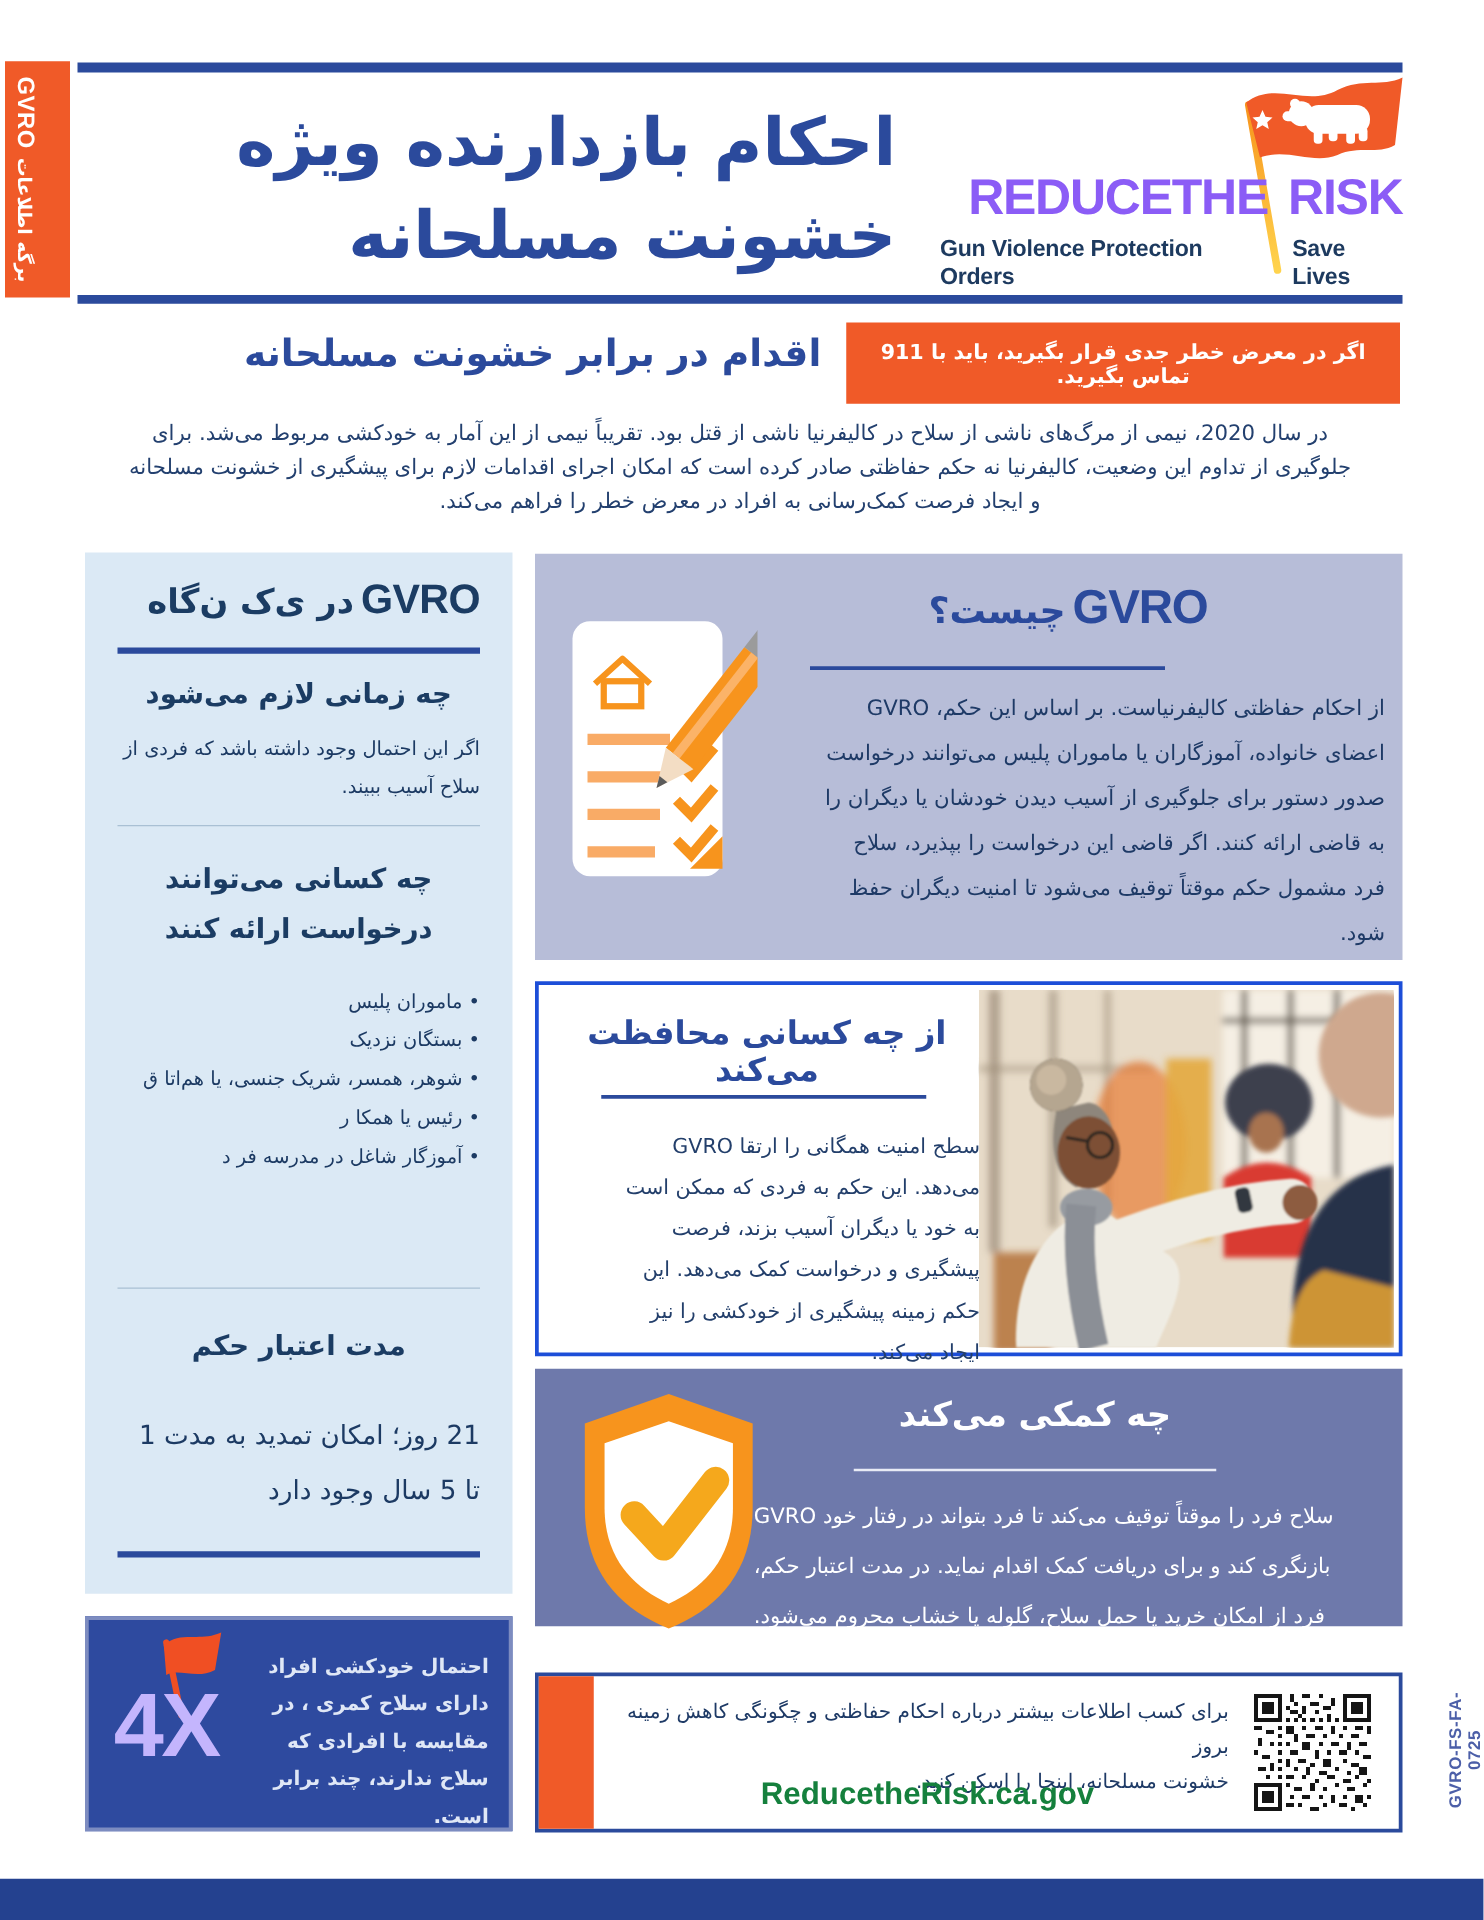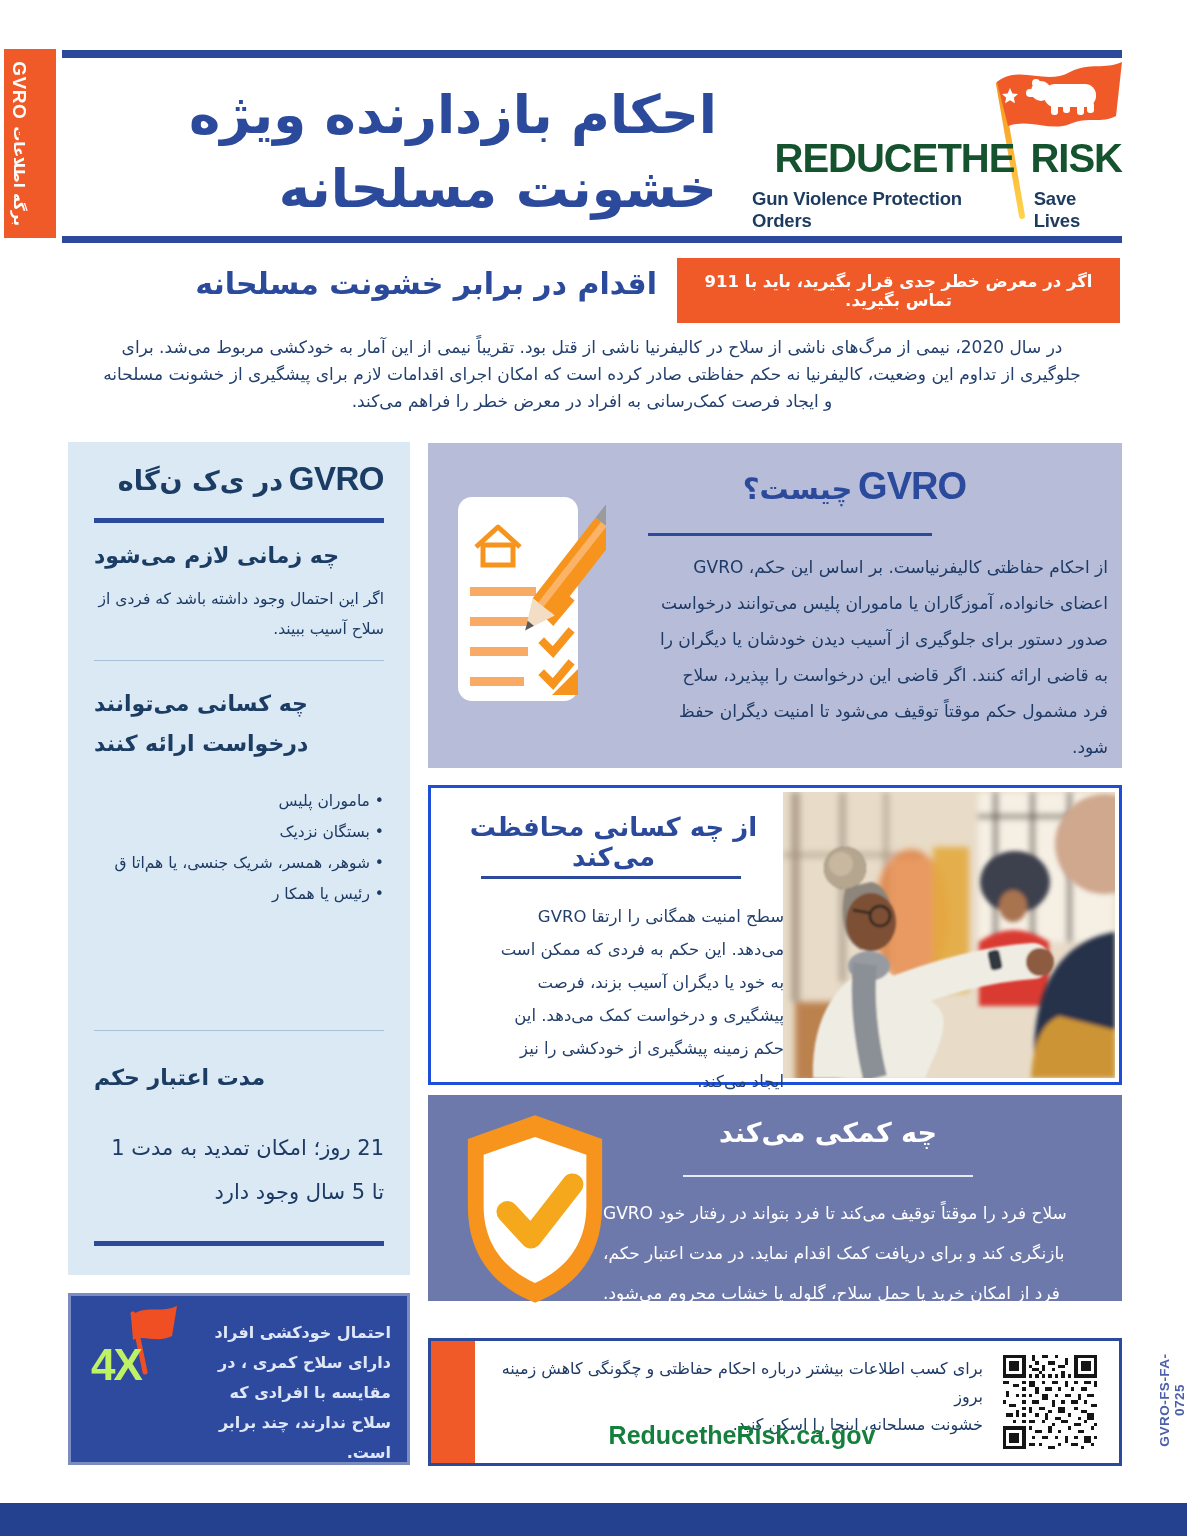--- a/index.html
+++ b/index.html
@@ -14,53 +14,53 @@
     display:flex;align-items:center;justify-content:center;gap:7px;}
   .side-tab-fa{font-size:15px;font-weight:bold;}
   .side-tab-latin{font-size:19px;font-weight:bold;font-family:"Liberation Sans",sans-serif;letter-spacing:.5px;}
   .rule{background:#2b4a9c;}
   .rule-top{left:62px;top:50px;width:1060px;height:8px;}
   .rule-mid{left:62px;top:236px;width:1060px;height:7px;}
   .main-title{right:470px;top:78px;text-align:right;color:#2b4a9c;font-weight:bold;
     font-size:53px;line-height:74px;direction:rtl;}
   .logo{left:752px;top:72px;width:372px;height:150px;}
   .logo-main{position:absolute;top:64px;right:2px;display:flex;align-items:flex-end;
-    font-family:"Liberation Sans",sans-serif;font-weight:700;font-size:40px;color:#14532d;letter-spacing:-1px;}
+    font-family:"Liberation Sans",sans-serif;font-weight:700;font-size:40px;color:#8b5cf6;letter-spacing:-1px;}
   .logo-gap{width:16px;}
   .logo-tag{position:absolute;top:116px;right:0;display:flex;align-items:baseline;
     font-family:"Liberation Sans",sans-serif;font-weight:700;font-size:18.5px;color:#1d3a5f;letter-spacing:-.2px;}
   .logo-tag-gap{width:18px;}
   .logo-flag-svg{position:absolute;left:0;top:-14px;pointer-events:none;}
   .alert-banner{left:677px;top:258px;width:443px;height:65px;background:#f05a28;color:#fff;
     font-size:16.5px;font-weight:bold;display:flex;align-items:center;justify-content:center;
     text-align:center;direction:rtl;padding:0 10px;box-sizing:border-box;}
   .action-heading{right:530px;top:266px;color:#2b4a9c;font-weight:bold;font-size:30px;direction:rtl;}
   .intro{left:62px;top:334px;width:1060px;text-align:center;direction:rtl;
     color:#23406f;font-size:17px;line-height:27px;}
   
   .glance{left:68px;top:442px;width:342px;height:833px;background:#dbe9f5;}
   .glance-title{position:absolute;top:18px;right:26px;direction:rtl;color:#1b3c63;font-weight:bold;}
   .glance-title .lat{font-family:"Liberation Sans",sans-serif;font-size:33px;letter-spacing:-.5px;}
   .glance-title .fa{font-size:27px;}
   .glance-rule{position:absolute;left:26px;right:26px;height:5px;background:#2b4a9c;}
-  .g-h3{position:absolute;right:26px;left:26px;direction:rtl;text-align:left;
+  .g-h3{position:absolute;right:26px;left:26px;direction:rtl;text-align:center;
     color:#1b3c63;font-weight:bold;font-size:22px;line-height:40px;}
   .g-p{position:absolute;right:26px;left:26px;direction:rtl;
     color:#1c3a63;font-size:15.5px;line-height:30px;}
   .g-div{position:absolute;left:26px;right:26px;height:1px;background:#a9c0d4;}
   .g-ul{position:absolute;right:26px;left:20px;margin:0;padding:0;list-style:none;
     direction:rtl;color:#1c3a63;font-size:15.5px;line-height:31px;}
   .g-ul li::before{content:"• ";color:#1c3a63;}
   .g-dur{font-size:21px;line-height:44px;}
   
   .statbox{left:68px;top:1293px;width:342px;height:172px;background:#2e4a9f;
     border:3px solid #7d8cc0;box-sizing:border-box;}
   .stat-graphic{position:absolute;left:14px;top:6px;width:140px;height:160px;}
-  .stat-value{position:absolute;left:20px;top:44px;color:#bef264;font-weight:900;
-    font-size:44px;font-family:"Liberation Sans",sans-serif;letter-spacing:-2px;}
+  .stat-value{position:absolute;left:20px;top:44px;color:#c4b5fd;font-weight:900;
+    font-size:72px;font-family:"Liberation Sans",sans-serif;letter-spacing:-2px;}
   .stat-text{position:absolute;right:16px;top:22px;width:182px;direction:rtl;text-align:right;
     color:#dfe7f6;font-size:16px;font-weight:bold;line-height:30px;}
   
   .whatis{left:428px;top:443px;width:694px;height:325px;background:#b7bdd8;}
   .whatis-title{position:absolute;top:22px;right:156px;direction:rtl;color:#2b4a9c;font-weight:bold;}
   .whatis-title .lat{font-family:"Liberation Sans",sans-serif;font-size:38px;letter-spacing:-1px;}
   .whatis-title .fa{font-size:29px;}
   .whatis-rule{position:absolute;left:220px;top:90px;width:284px;height:3px;background:#2b4a9c;}
   .whatis-body{position:absolute;right:14px;top:106px;width:500px;direction:rtl;text-align:right;
     color:#1e3a66;font-size:17px;line-height:36px;}
@@ -166,20 +166,21 @@
     <div class="g-p prelines" style="top:142px;">اگر این احتمال وجود داشته باشد که فردی از
 سلاح آسیب ببیند.</div>
     <div class="g-div" style="top:218px;"></div>
     <div class="g-h3 prelines" style="top:242px;">چه کسانی می‌توانند
 درخواست ارائه کنند</div>
     <ul class="g-ul" style="top:344px;">
       <li>ماموران پلیس</li>
       <li>بستگان نزدیک</li>
       <li>شوهر، همسر، شریک جنسی، یا هم‌اتا ق</li>
       <li>رئیس یا همکا ر</li>
+      <li>آموزگار شاغل در مدرسه فر د</li>
     </ul>
     <div class="g-div" style="top:588px;"></div>
     <div class="g-h3" style="top:616px;">مدت اعتبار حکم</div>
     <div class="g-p g-dur prelines" style="top:684px;">21 روز؛ امکان تمدید به مدت 1
 تا 5 سال وجود دارد</div>
     <div class="glance-rule" style="top:799px;"></div>
   </div>
 
   <div class="abs statbox">
     <svg class="stat-graphic" viewBox="0 0 140 160">

